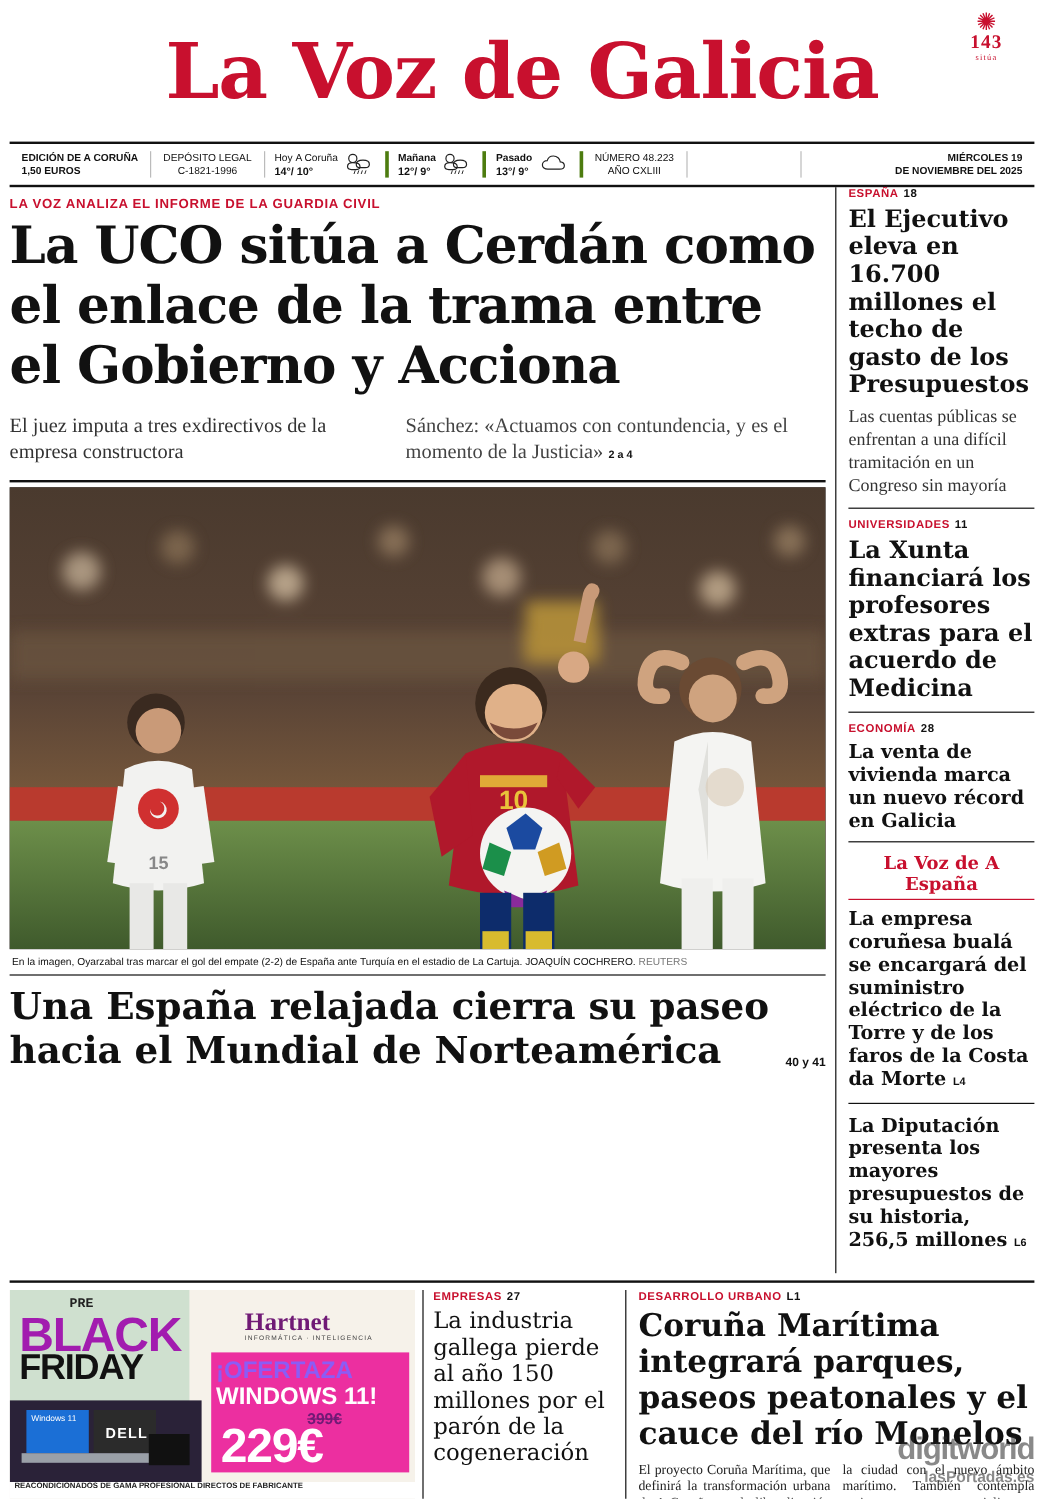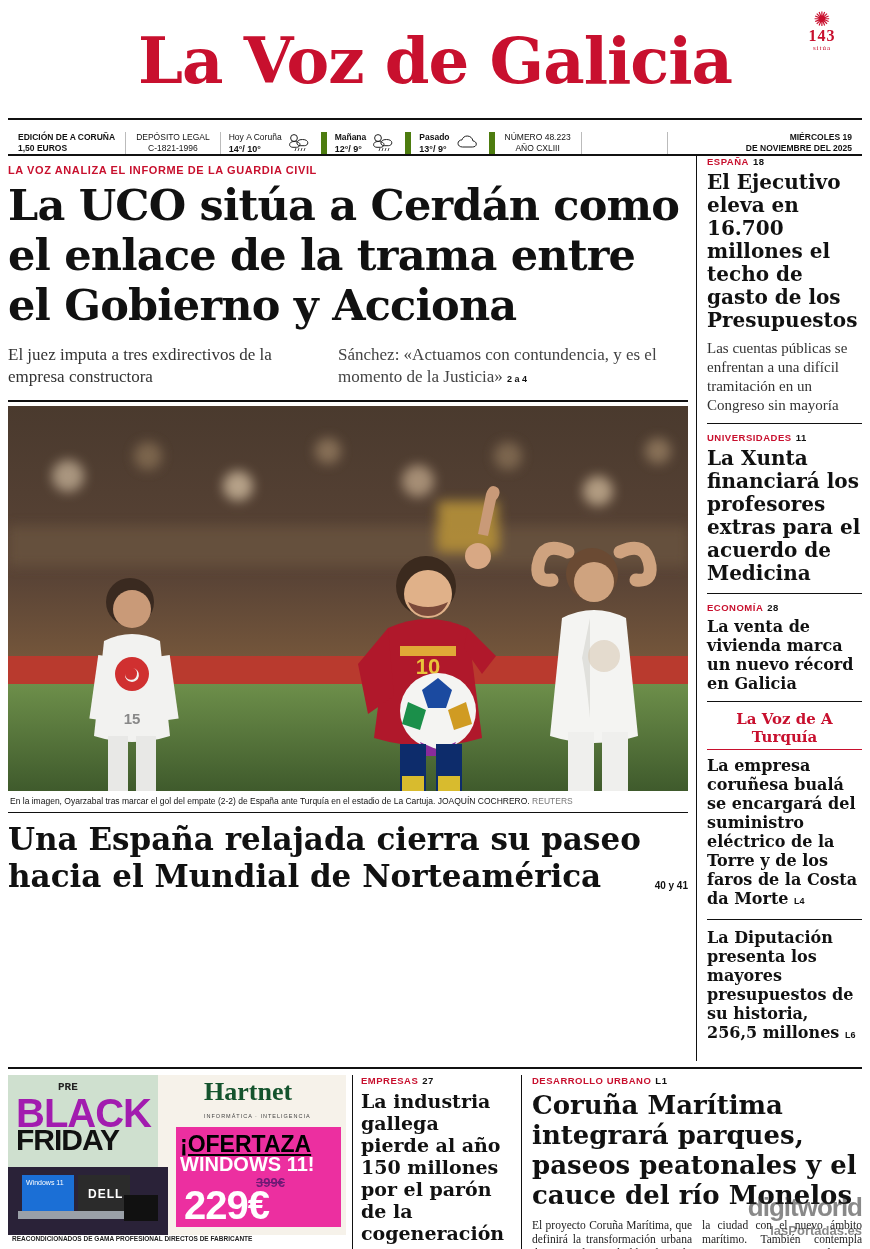--- a/index.html
+++ b/index.html
@@ -30,32 +30,32 @@
     position:absolute;right:18px;top:10px;
     text-align:center;color:#c8102e;width:60px;
   }
   .anniversary .glyph{font-size:20px;line-height:18px;}
   .anniversary .num{font-size:16px;font-weight:bold;line-height:16px;letter-spacing:1px;}
   .anniversary .anios{font-size:7px;letter-spacing:1px;}
 
   
   .infobar{
     border-top:2px solid #111;border-bottom:2px solid #111;
-    height:34px;display:flex;align-items:flex-end;
+    height:34px;display:flex;align-items:center;
     font-family:"Liberation Sans", sans-serif;
     margin:0 8px;
   }
   .infocell{
     display:flex;flex-direction:column;justify-content:center;
     padding:0 10px;border-right:1px solid #bbb;
     font-size:8.5px;line-height:11px;
   }
   .infocell:last-child{border-right:none;}
   .infocell.bold{font-weight:bold;}
-  .wx{display:flex;align-items:center;gap:5px;padding:0 8px;border-right:6px solid #4d7c0f;}
+  .wx{display:flex;align-items:center;gap:5px;padding:0 8px;border-right:3px solid #4d7c0f;}
   .wx .lbl{font-size:8.5px;font-weight:bold;}
   .wx .lbl span{font-weight:normal;}
   .wx .temp{font-size:9px;font-weight:bold;margin-top:2px;}
   .wx svg{display:block;}
   .infocell.right{margin-left:auto;text-align:right;border-left:1px solid #bbb;border-right:none;}
   .infocell.center{text-align:center;}
 
   
   .content{display:flex;margin:0 8px;}
   .left{width:760px;}
@@ -115,21 +115,21 @@
   }
   .rhead .pg{font-family:"Liberation Sans", sans-serif;font-size:9px;font-weight:bold;}
 
   
   .bottom{display:flex;margin:6px 8px 0 8px;border-top:2px solid #111;padding-top:6px;}
   .ad{width:338px;height:218px;position:relative;overflow:hidden;}
   .colB{width:152px;padding:0 8px;border-left:1px solid #111;border-right:1px solid #111;margin-left:6px;}
   .colC{flex:1;padding-left:10px;}
   .bkick{font-family:"Liberation Sans", sans-serif;color:#c8102e;font-weight:bold;font-size:9.5px;letter-spacing:.5px;margin-bottom:4px;}
   .bkick .num{color:#111;margin-left:4px;}
-  .bhead{font-family:"DejaVu Serif", serif;font-weight:bold;font-size:19px;line-height:22px;margin:0 0 6px 0;}
+  .bhead{font-family:"DejaVu Serif", serif;font-weight:normal;font-size:19px;line-height:22px;margin:0 0 6px 0;}
   .chead{font-family:"DejaVu Serif", serif;font-weight:bold;font-size:26px;line-height:30px;margin:0 0 8px 0;}
   .ctwo{display:flex;gap:10px;}
   .ctwo .c{flex:1;font-size:11.5px;line-height:14px;text-align:justify;color:#222;}
 
   .watermark{
     position:absolute;right:8px;bottom:6px;
     font-family:"Liberation Sans", sans-serif;
     font-size:26px;font-weight:bold;color:rgba(40,40,40,.55);
     line-height:24px;text-align:right;letter-spacing:-1px;
     pointer-events:none;
@@ -354,21 +354,21 @@
       </div>
 
       <div class="rsec">
         <div class="rkick">
           <span>ECONOMÍA</span><span class="num">28</span>
         </div>
         <h3 class="rhead sm">La venta de vivienda marca un nuevo récord en Galicia</h3>
       </div>
 
       <div>
-        <div class="rlocal">La Voz de A Turquía</div>
+        <div class="rlocal">La Voz de A España</div>
         <div class="rsec">
           <h3 class="rhead sm">
             <span>La empresa coruñesa bualá se encargará del suministro eléctrico de la Torre y de los faros de la Costa da Morte</span>
             <span class="pg">L4</span>
           </h3>
         </div>
         <div class="rsec">
           <h3 class="rhead sm">
             <span>La Diputación presenta los mayores presupuestos de su historia, 256,5 millones</span>
             <span class="pg">L6</span>
@@ -390,23 +390,23 @@
         <rect x="168" y="52" width="165" height="100" fill="#ec2fa0"></rect>
         <rect x="0" y="92" width="160" height="68" fill="#2a2238"></rect>
         <rect x="14" y="100" width="52" height="36" fill="#1b6fd6"></rect>
         <rect x="70" y="100" width="52" height="36" fill="#2b2b2b"></rect>
         <rect x="10" y="136" width="120" height="8" fill="#9aa0a8"></rect>
         <rect x="116" y="120" width="34" height="26" fill="#111"></rect>
       </svg>
       <div style="position:absolute;left:10px;top:6px;font-family:Liberation Mono, monospace;font-size:11px;font-weight:bold;color:#222;padding-left:40px;">PRE</div>
       <div style="position:absolute;left:8px;top:16px;font-family:'Liberation Sans',sans-serif;font-size:40px;font-weight:bold;color:#a21caf;letter-spacing:-1px;">BLACK</div>
       <div style="position:absolute;left:8px;top:48px;font-family:'Liberation Sans',sans-serif;font-size:30px;font-weight:bold;color:#111;letter-spacing:-1px;">FRIDAY</div>
-      <div style="position:absolute;left:196px;top:2px;font-family:'Liberation Serif',serif;font-size:26px;font-weight:bold;color:#14532d;">Hartnet</div>
+      <div style="position:absolute;left:196px;top:14px;font-family:'Liberation Serif',serif;font-size:21px;font-weight:bold;color:#701a75;">Hartnet</div>
       <div style="position:absolute;left:196px;top:38px;font-family:'Liberation Sans',sans-serif;font-size:5.5px;letter-spacing:1px;color:#444;">INFORMÁTICA · INTELIGENCIA</div>
-      <div style="position:absolute;left:172px;top:56px;font-family:'Liberation Sans',sans-serif;font-size:23px;font-weight:bold;color:#000000;text-decoration:underline;">¡OFERTAZA</div>
+      <div style="position:absolute;left:172px;top:56px;font-family:'Liberation Sans',sans-serif;font-size:20px;font-weight:bold;color:#8b5cf6;">¡OFERTAZA</div>
       <div style="position:absolute;left:172px;top:78px;font-family:'Liberation Sans',sans-serif;font-size:20px;font-weight:bold;color:#fff;">WINDOWS 11!</div>
       <div style="position:absolute;left:248px;top:100px;font-family:'Liberation Sans',sans-serif;font-size:13px;font-weight:bold;color:#701a75;text-decoration:line-through;">399€</div>
       <div style="position:absolute;left:176px;top:108px;font-family:'Liberation Sans',sans-serif;font-size:40px;font-weight:bold;color:#fff;letter-spacing:-1px;">229€</div>
       <div style="position:absolute;left:18px;top:104px;font-family:'Liberation Sans',sans-serif;font-size:7px;color:#fff;">Windows 11</div>
       <div style="position:absolute;left:80px;top:112px;font-family:'Liberation Sans',sans-serif;font-size:12px;font-weight:bold;color:#fff;letter-spacing:1px;">DELL</div>
       <div style="position:absolute;left:4px;top:160px;font-family:'Liberation Sans',sans-serif;font-size:6.5px;font-weight:bold;color:#222;">REACONDICIONADOS DE GAMA PROFESIONAL DIRECTOS DE FABRICANTE</div>
       
       
     </div>
 

